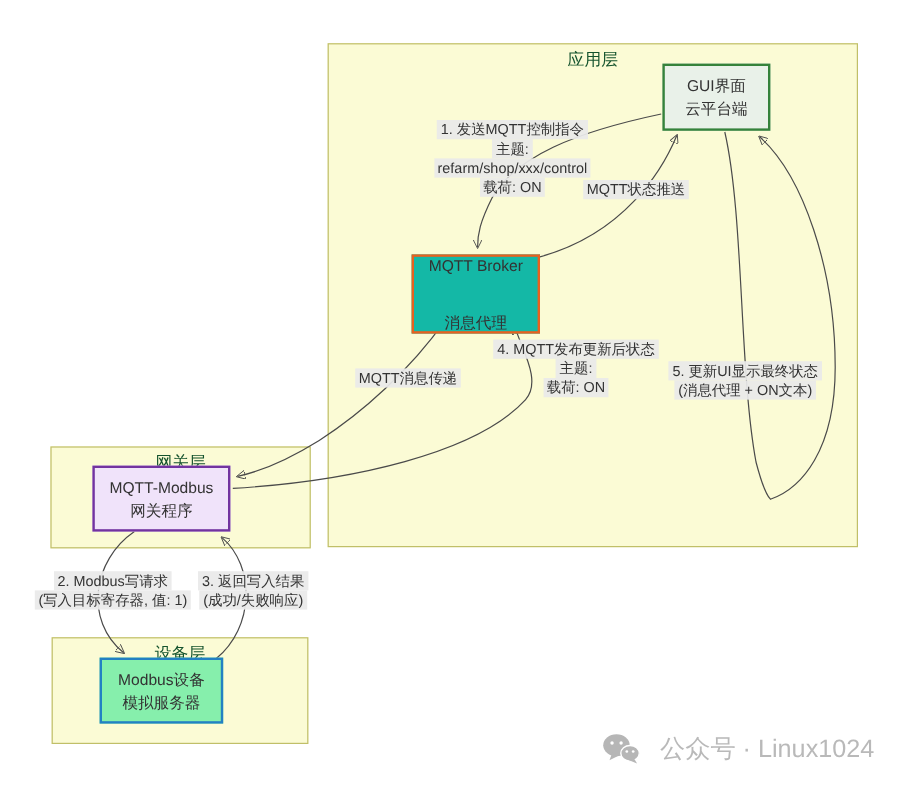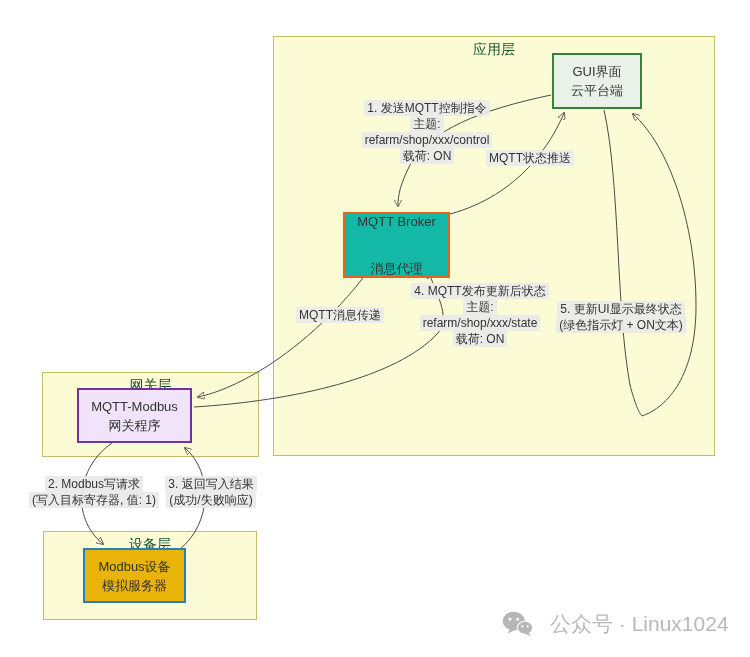--- a/index.html
+++ b/index.html
@@ -18,21 +18,21 @@
   svg.edges{position:absolute;left:0;top:0;z-index:2;}
   svg.edges path{fill:none;stroke:#4a4a4a;stroke-width:1;}
 
   
   .node{position:absolute;box-sizing:border-box;z-index:3;display:flex;flex-direction:column;
         align-items:center;justify-content:center;font-size:13px;line-height:19px;color:#333;
         text-align:center;}
   .node-gui{left:552px;top:53px;width:90px;height:56px;background:#e9f1e9;border:2px solid #35823b;}
   .node-broker{left:343px;top:212px;width:107px;height:66px;background:#14b8a6;border:2px solid #e8611f;gap:28px;}
   .node-gateway{left:77px;top:388px;width:115px;height:55px;background:#f0e3fa;border:2px solid #7233a0;}
-  .node-device{left:83px;top:548px;width:103px;height:55px;background:#eab308;border:2px solid #2380c3;}
+  .node-device{left:83px;top:548px;width:103px;height:55px;background:#86efac;border:2px solid #2380c3;}
 
   
   .elabel{position:absolute;z-index:3;font-size:12px;line-height:16px;text-align:center;color:#333;}
   .elabel .ln{display:block;}
   .elabel .ln span{display:inline-block;background:rgba(233,233,233,0.93);padding:0 3px;}
 
   .lab-step1{left:352px;top:100px;width:150px;}
   .lab-push{left:484px;top:150px;width:92px;}
   .lab-forward{left:292px;top:307px;width:96px;}
   .lab-step4{left:406px;top:283px;width:148px;}
@@ -110,27 +110,26 @@
     <div class="ln"><span>MQTT状态推送</span></div>
   </div>
 
   <div class="elabel lab-forward">
     <div class="ln"><span>MQTT消息传递</span></div>
   </div>
 
   <div class="elabel lab-step4">
     <div class="ln"><span>4. MQTT发布更新后状态</span></div>
     <div class="ln"><span>主题:</span></div>
-    <div class="ln"><span>refarm/shop/xxx/state</span></div>
     <div class="ln"><span>载荷: ON</span></div>
   </div>
 
   <div class="elabel lab-step5">
     <div class="ln"><span>5. 更新UI显示最终状态</span></div>
-    <div class="ln"><span>(绿色指示灯 + ON文本)</span></div>
+    <div class="ln"><span>(消息代理 + ON文本)</span></div>
   </div>
 
   <div class="elabel lab-step2">
     <div class="ln"><span>2. Modbus写请求</span></div>
     <div class="ln"><span>(写入目标寄存器, 值: 1)</span></div>
   </div>
 
   <div class="elabel lab-step3">
     <div class="ln"><span>3. 返回写入结果</span></div>
     <div class="ln"><span>(成功/失败响应)</span></div>

